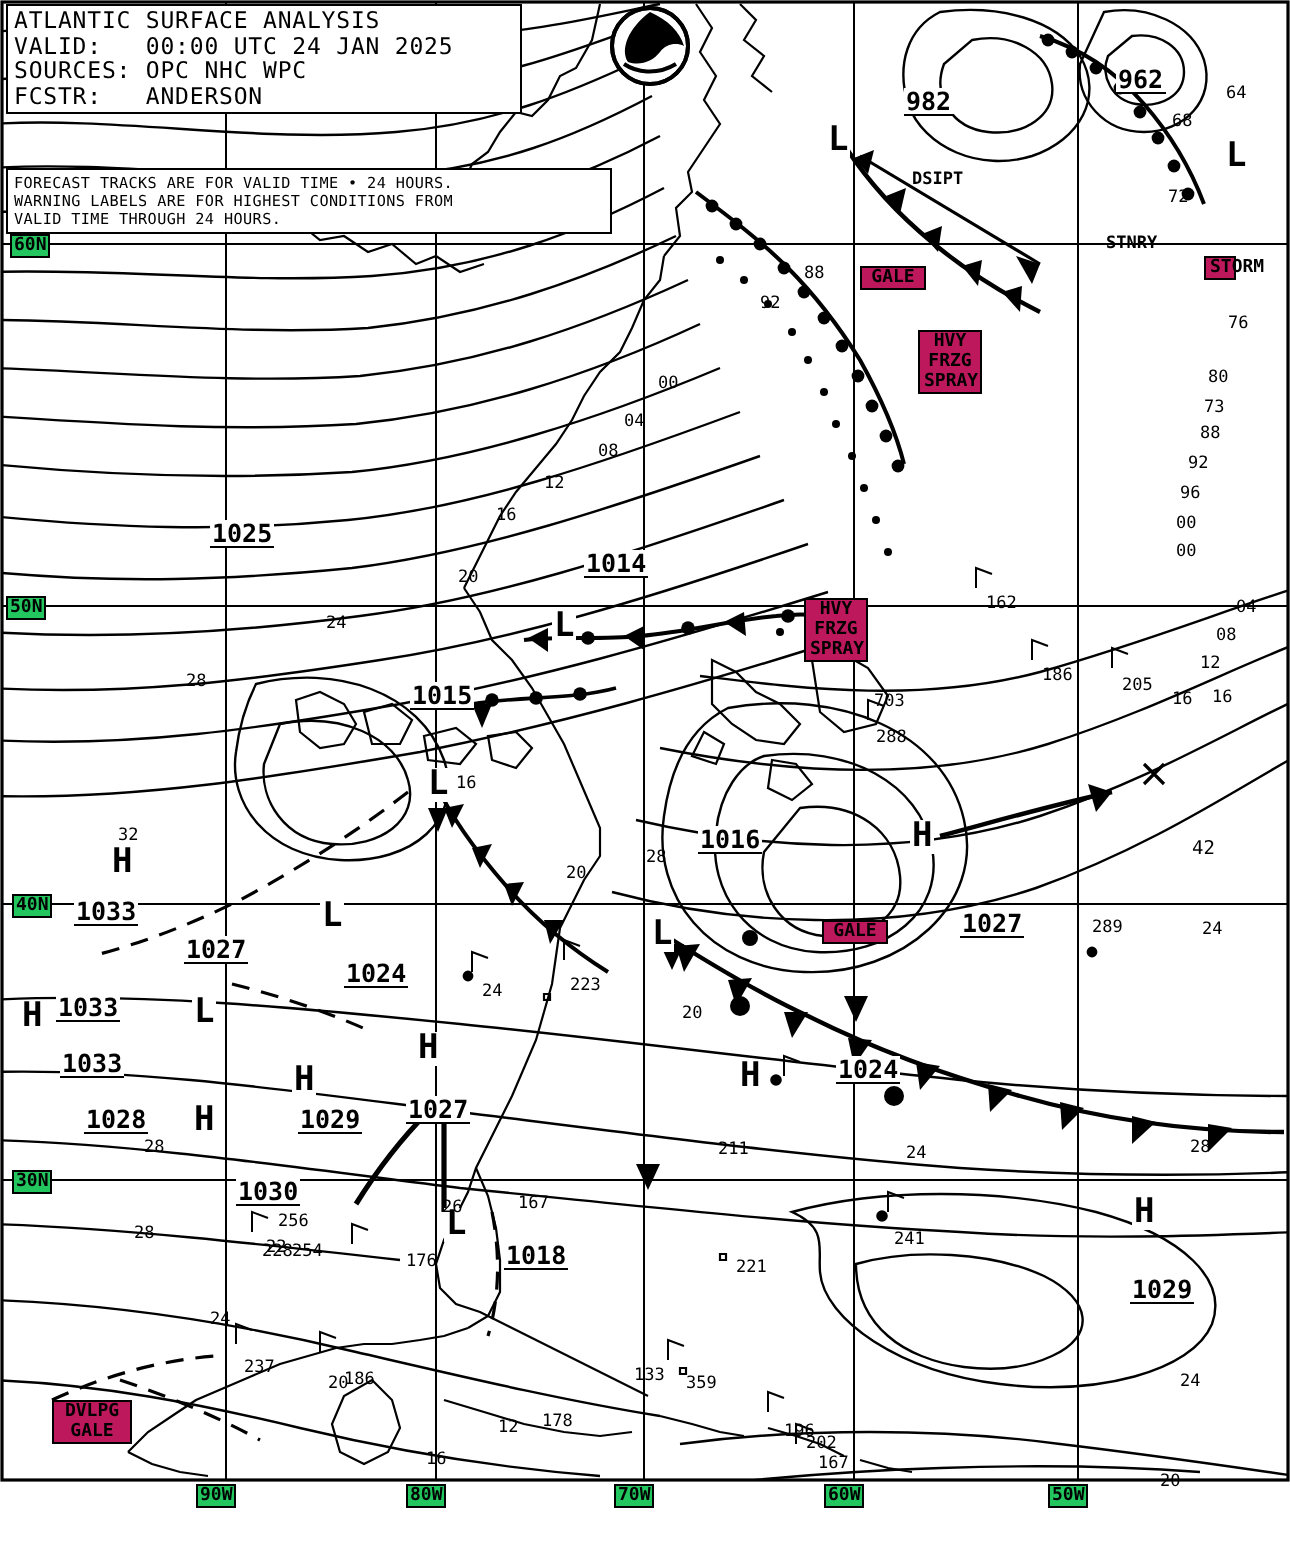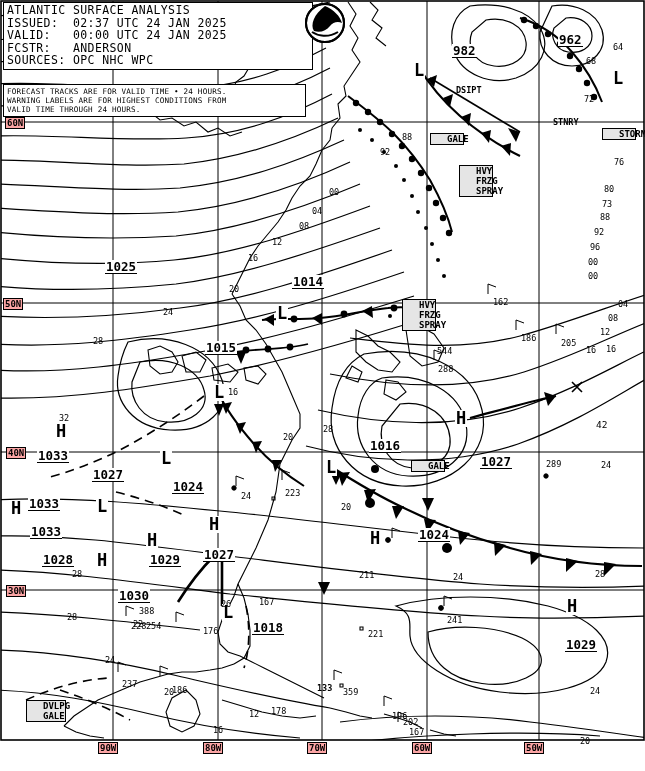--- a/index.html
+++ b/index.html
@@ -17,21 +17,21 @@
     position: absolute;
     left: 0; top: 0;
     width: 645px; height: 771px;
     background: #ffffff;
     overflow: hidden;
   }
   
   .hdr {
     position: absolute;
     left: 3px; top: 2px;
-    width: 310px;
+    width: 258px;
     border: 1px solid #000;
     background: #fff;
     padding: 1px 2px 2px 3px;
     z-index: 40;
     line-height: 12.5px;
   }
   .hdr .line {
     font-size: 11.5px;
     letter-spacing: 0.4px;
     white-space: pre;
@@ -97,31 +97,31 @@
     background: #fff;
     padding: 0 1px;
   }
   .tiny { font-size: 8.5px; line-height: 9px; }
   .tinyb { font-size: 8.5px; line-height: 9px; font-weight: bold; }
   .iso  { font-size: 9.5px; line-height: 10px; background:#fff; padding:0 1px;}
   .warnbox {
     font-size: 9px;
     font-weight: bold;
     border: 1.3px solid #000;
-    background: #e5e5e5;
-    padding: 0px 16px;
+    background: #be185d;
+    padding: 0px 2px;
     line-height: 10px;
     text-align: center;
     z-index: 35;
   }
   .gridlab {
     font-size: 9px;
     font-weight: bold;
     border: 1px solid #000;
-    background: #fca5a5;
+    background: #22c55e;
     padding: 0 1px;
     line-height: 10px;
     z-index: 36;
   }
 </style>
 </head>
 <body>
 
 <div id="map-root">
 
@@ -411,24 +411,23 @@
         <path d="M318 582 l12 0 l-6 13 Z"></path>
         <circle cx="370" cy="503" r="5"></circle>
         <circle cx="447" cy="548" r="5"></circle>
         <circle cx="375" cy="469" r="4"></circle>
       </g>
     </g>
   </svg>
 
   <div class="hdr">
     <div class="line">ATLANTIC SURFACE ANALYSIS</div>
-    <div class="line">ISSUED:  02:37 UTC 24 JAN 2025</div>
     <div class="line">VALID:   00:00 UTC 24 JAN 2025</div>
+    <div class="line">SOURCES: OPC NHC WPC</div>
     <div class="line">FCSTR:   ANDERSON</div>
-    <div class="line">SOURCES: OPC NHC WPC</div>
   </div>
 
   <div class="note">
     <div class="nline">FORECAST TRACKS ARE FOR VALID TIME • 24 HOURS.</div>
     <div class="nline">WARNING LABELS ARE FOR HIGHEST CONDITIONS FROM</div>
     <div class="nline">VALID TIME THROUGH 24 HOURS.</div>
   </div>
 
   <svg class="logo" viewBox="0 0 42 42">
     <circle cx="21" cy="21" r="19" fill="#ffffff" stroke="#000" stroke-width="2"></circle>
@@ -436,21 +435,21 @@
     <circle cx="21" cy="21" r="19" fill="none" stroke="#000" stroke-width="2"></circle>
     <path d="M8 30 C 14 34, 24 36, 34 30" fill="none" stroke="#000" stroke-width="2"></path>
   </svg>
 
   <div id="overlay">
       <div class="lab pres" style="left: 452px; top: 44px;">982</div>
       <div class="lab pres" style="left: 558px; top: 33px;">962</div>
       <div class="lab pres" style="left: 105px; top: 260px;">1025</div>
       <div class="lab pres" style="left: 292px; top: 275px;">1014</div>
       <div class="lab pres" style="left: 205px; top: 341px;">1015</div>
-      <div class="lab pres" style="left: 349px; top: 439px; margin-left: 20px;">1016</div>
+      <div class="lab pres" style="left: 349px; top: 413px;">1016</div>
       <div class="lab pres" style="left: 37px; top: 449px;">1033</div>
       <div class="lab pres" style="left: 92px; top: 468px;">1027</div>
       <div class="lab pres" style="left: 172px; top: 480px;">1024</div>
       <div class="lab pres" style="left: 480px; top: 455px;">1027</div>
       <div class="lab pres" style="left: 28px; top: 497px;">1033</div>
       <div class="lab pres" style="left: 30px; top: 525px;">1033</div>
       <div class="lab pres" style="left: 418px; top: 528px;">1024</div>
       <div class="lab pres" style="left: 42px; top: 553px;">1028</div>
       <div class="lab pres" style="left: 149px; top: 553px;">1029</div>
       <div class="lab pres" style="left: 203px; top: 548px;">1027</div>
@@ -511,42 +510,42 @@
       <div class="lab tiny" style="left: 580px; top: 737px;">20</div>
       <div class="lab tiny" style="left: 213px; top: 726px;">16</div>
       <div class="lab tiny" style="left: 249px; top: 710px;">12</div>
       <div class="lab tiny" style="left: 546px; top: 460px;">289</div>
       <div class="lab tiny" style="left: 447px; top: 616px;">241</div>
       <div class="lab tiny" style="left: 368px; top: 630px;">221</div>
       <div class="lab tiny" style="left: 359px; top: 571px;">211</div>
       <div class="lab tiny" style="left: 285px; top: 489px;">223</div>
       <div class="lab tiny" style="left: 122px; top: 680px;">237</div>
       <div class="lab tiny" style="left: 146px; top: 622px;">254</div>
-      <div class="lab tiny" style="left: 139px; top: 607px;">388</div>
+      <div class="lab tiny" style="left: 139px; top: 607px;">256</div>
       <div class="lab tiny" style="left: 131px; top: 622px;">228</div>
       <div class="lab tiny" style="left: 343px; top: 688px;">359</div>
       <div class="lab tiny" style="left: 392px; top: 712px;">196</div>
       <div class="lab tiny" style="left: 409px; top: 728px;">167</div>
       <div class="lab tiny" style="left: 172px; top: 686px;">186</div>
       <div class="lab tiny" style="left: 271px; top: 707px;">178</div>
-      <div class="lab tiny" style="left: 317px; top: 684px; font-weight: bold;">133</div>
+      <div class="lab tiny" style="left: 317px; top: 684px;">133</div>
       <div class="lab tiny" style="left: 203px; top: 627px;">176</div>
       <div class="lab tiny" style="left: 259px; top: 598px;">167</div>
       <div class="lab tiny" style="left: 133px; top: 620px;">22</div>
       <div class="lab tiny" style="left: 205px; top: 600px; margin-left: 16px;">26</div>
       <div class="lab tiny" style="left: 67px; top: 613px;">28</div>
       <div class="lab tiny" style="left: 72px; top: 570px;">28</div>
       <div class="lab tiny" style="left: 241px; top: 492px;">24</div>
       <div class="lab tiny" style="left: 59px; top: 414px;">32</div>
       <div class="lab tiny" style="left: 521px; top: 334px;">186</div>
       <div class="lab tiny" style="left: 493px; top: 298px;">162</div>
       <div class="lab tiny" style="left: 561px; top: 339px;">205</div>
       <div class="lab tiny" style="left: 586px; top: 346px;">16</div>
       <div class="lab tiny" style="left: 438px; top: 365px;">288</div>
-      <div class="lab tiny" style="left: 437px; top: 347px;">544</div>
+      <div class="lab tiny" style="left: 437px; top: 347px;">703</div>
       <div class="lab tiny" style="left: 403px; top: 718px;">202</div>
       <div class="lab tinyb" style="left: 456px; top: 86px;">DSIPT</div>
       <div class="lab tinyb" style="left: 553px; top: 118px;">STNRY</div>
       <div class="lab iso" style="left: 595px; top: 420px;">42</div>
       <div class="lab gridlab" style="left: 5px; top: 117px;">60N</div>
       <div class="lab gridlab" style="left: 3px; top: 298px;">50N</div>
       <div class="lab gridlab" style="left: 6px; top: 447px;">40N</div>
       <div class="lab gridlab" style="left: 6px; top: 585px;">30N</div>
       <div class="lab gridlab" style="left: 98px; top: 742px;">90W</div>
       <div class="lab gridlab" style="left: 203px; top: 742px;">80W</div>

